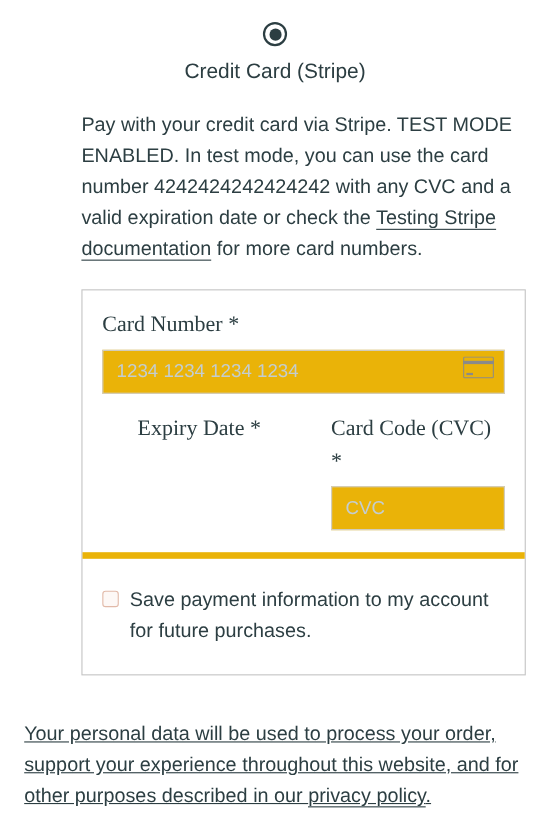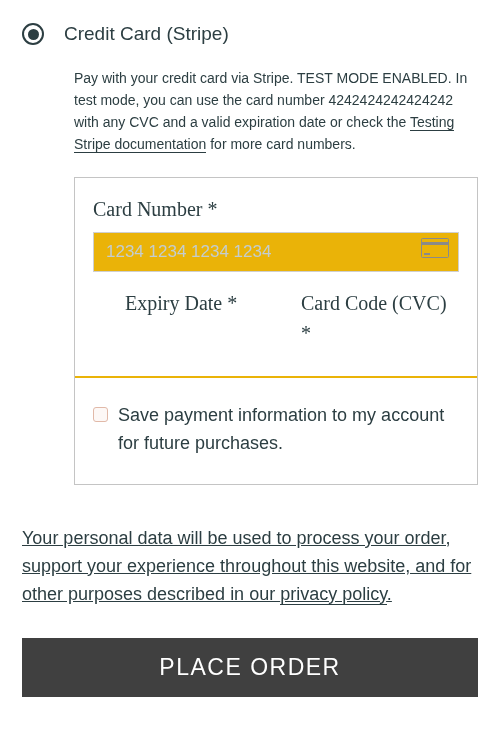--- a/index.html
+++ b/index.html
@@ -7,22 +7,23 @@
       font-family: -apple-system, BlinkMacSystemFont, "Segoe UI", Helvetica, Arial, sans-serif;
       width: 500px;
       padding: 20px 22px 22px 22px;
       color: #2c3e42;
       font-size: 18px;
       line-height: 1.5;
     }
     .radio-row {
       display: flex;
       align-items: center;
-      gap: 20px;
+      gap: 10px;
       margin-bottom: 18px;
+      flex-direction: column;
     }
     .radio {
       width: 22px;
       height: 22px;
       border: 2.5px solid #2c3e42;
       border-radius: 50%;
       display: flex;
       align-items: center;
       justify-content: center;
       flex-shrink: 0;
@@ -33,21 +34,21 @@
       background: #2c3e42;
       border-radius: 50%;
     }
     .radio-label {
       font-size: 19px;
       color: #2c3e42;
     }
     .description {
       margin-left: 52px;
       margin-bottom: 22px;
-      font-size: 14px;
+      font-size: 18px;
       line-height: 1.58;
       color: #2c3e42;
     }
     .link {
       border-bottom: 1px solid #2c3e42;
       cursor: pointer;
     }
     .card-box {
       margin-left: 52px;
       border: 1px solid #c4c4c4;
@@ -84,21 +85,21 @@
       transform: translateY(-50%);
     }
     .two-col {
       display: flex;
       gap: 18px;
       margin-top: 16px;
       margin-left: 32px;
     }
     .col { flex: 1; }
     .save-box {
-      border-top: 2px solid #eab308;
+      border-top: 6px solid #eab308;
       padding: 24px 18px 26px 18px;
       display: flex;
       align-items: flex-start;
       gap: 10px;
     }
     .checkbox {
       width: 15px;
       height: 15px;
       border: 1.5px solid #e1b9a8;
       border-radius: 3px;
@@ -159,20 +160,21 @@
           <rect x="3" y="15" width="6" height="2" fill="#8a8a8a"></rect>
         </svg>
       </span>
     </div>
     <div class="two-col">
       <div class="col">
         <label class="field-label">Expiry Date *</label>
       </div>
       <div class="col">
         <label class="field-label">Card Code (CVC) *</label>
+        <input class="input" type="text" placeholder="CVC" style="">
       </div>
     </div>
   </div>
   <div class="save-box">
     <div class="checkbox"></div>
     <div class="save-label">Save payment information to my account for future purchases.</div>
   </div>
 </div>
 
 <div class="privacy">

